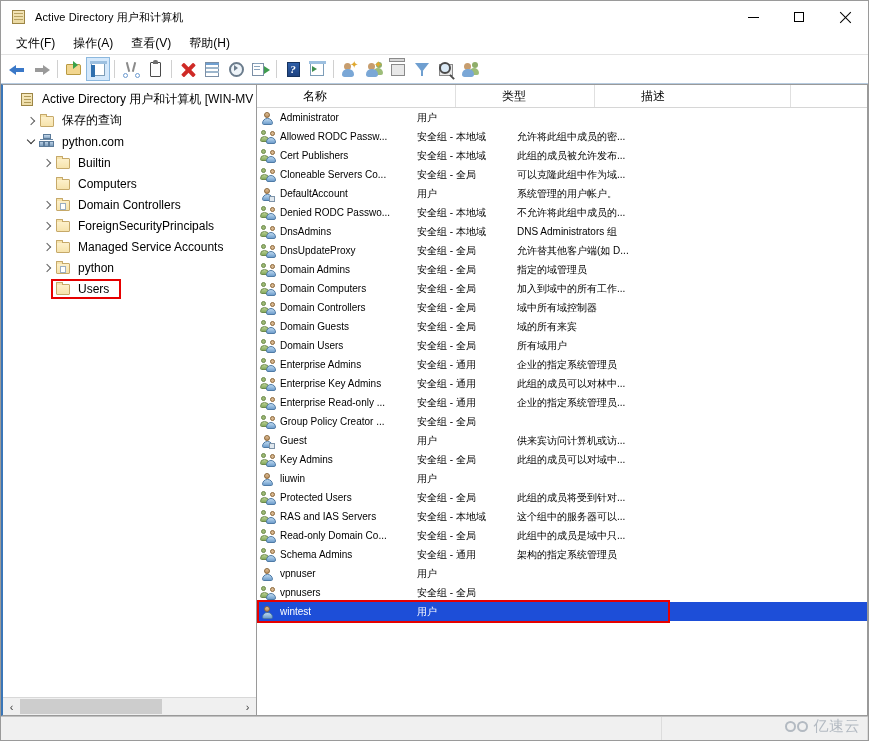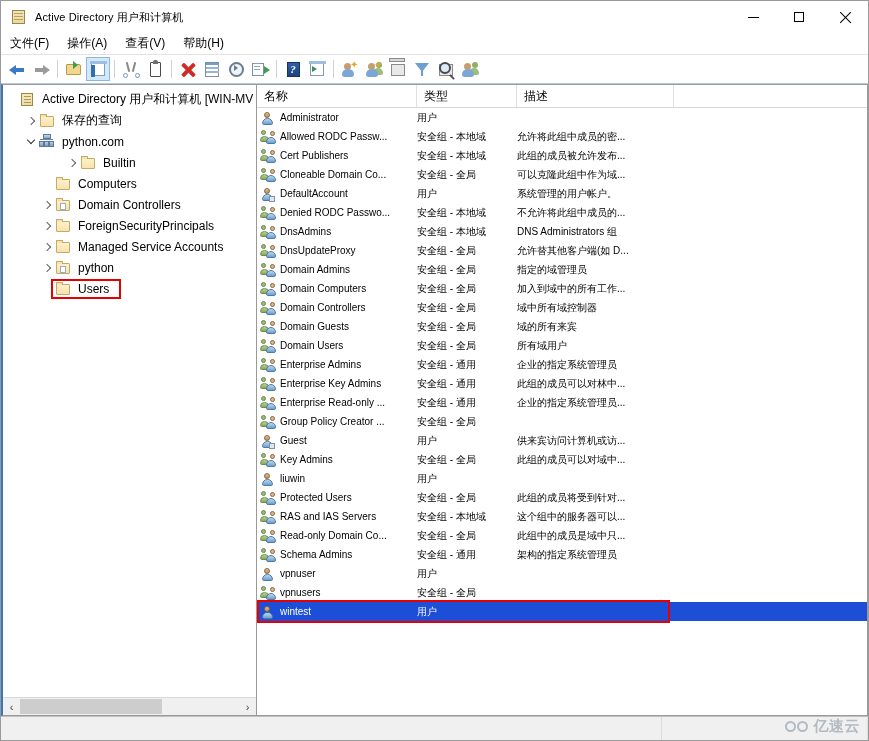--- a/index.html
+++ b/index.html
@@ -47,21 +47,21 @@
     position:relative;width:12px;height:12px;display:block;
   }
   .win-btn .glyph-close:before,.win-btn .glyph-close:after{
     content:"";position:absolute;left:-1px;top:6px;width:15px;height:1px;background:#000;
   }
   .win-btn .glyph-close:before{transform:rotate(45deg);}
   .win-btn .glyph-close:after{transform:rotate(-45deg);}
   
   .menubar{
     height:21px;flex:0 0 21px;background:#ffffff;
-    display:flex;align-items:center;padding-left:0;
+    display:flex;align-items:center;padding-left:6px;
     border-bottom:1px solid #e3e3e3;
   }
   .menu-item{
     padding:2px 9px;font-size:12px;color:#000;white-space:nowrap;
   }
   
   .toolbar{
     height:28px;flex:0 0 28px;background:#ffffff;
     display:flex;align-items:center;padding-left:4px;
     border-bottom:1px solid #b6cbe0;
@@ -198,20 +198,21 @@
   }
   .lheader{
     height:22px;flex:0 0 22px;background:#ffffff;display:flex;
     border-bottom:1px solid #d6d6d6;position:relative;
   }
   .lh-cell{
     font-size:12px;color:#000;display:flex;align-items:center;
     padding-left:7px;box-sizing:border-box;
     border-right:1px solid #e0e0e0;
     position:relative;
+    margin-left:39px;
   }
   .lh-c0{width:160px;flex:0 0 160px;}
   .lh-c1{width:100px;flex:0 0 100px;}
   .lh-c2{width:157px;flex:0 0 157px;}
   .lh-rest{flex:1 1 auto;}
   .lbody{flex:1 1 auto;overflow:hidden;position:relative;background:#fff;}
   .lrow{
     height:19px;display:flex;align-items:center;font-size:10px;color:#000;
     white-space:nowrap;
   }
@@ -229,21 +230,21 @@
   .ico-group .body2{position:absolute;left:0px;bottom:3px;width:9px;height:6px;border-radius:5px 5px 2px 2px;background:linear-gradient(180deg,#b9d193,#86a95e);border:1px solid #6d8a4c;box-sizing:border-box;}
   .ico-group .head3{position:absolute;right:1px;top:2px;width:5px;height:5px;border-radius:50%;background:#d7b68f;border:1px solid #8a6638;box-sizing:border-box;}
   .ico-group .body3{position:absolute;right:0px;bottom:1px;width:10px;height:7px;border-radius:5px 5px 2px 2px;background:linear-gradient(180deg,#bcd8ef,#6f9ecd);border:1px solid #4f7ba6;box-sizing:border-box;}
   .selrow-box{
     position:absolute;left:0px;border:2px solid #e60000;box-sizing:border-box;pointer-events:none;
   }
   
   .statusbar{
     height:23px;flex:0 0 23px;background:#f0f0f0;
     border-top:1px solid #c0c0c0;
-    display:flex;align-items:center;position:relative;font-weight:bold;
+    display:flex;align-items:center;position:relative;
   }
   .sb-seg{height:23px;border-right:1px solid #dcdcdc;}
   .sb-s1{width:660px;}
   .sb-s2{flex:1 1 auto;}
   .watermark{
     position:absolute;right:8px;bottom:4px;display:flex;align-items:center;
     color:#a9b1ba;font-size:15px;opacity:.85;
   }
   .wm-logo{
     width:26px;height:15px;margin-right:3px;position:relative;flex:0 0 26px;
@@ -437,21 +438,21 @@
             </span>
             <span class="ico-domain">
               <span class="top"></span>
               <span class="bar"></span>
               <span class="c c1"></span>
               <span class="c c2"></span>
               <span class="c c3"></span>
             </span>
             <span class="tnode-label">python.com</span>
           </div>
-          <div class="tnode" style="padding-left: 36px; margin-left: 25px;">
+          <div class="tnode" style="padding-left: 36px;">
             <span class="twist">
               <span class="chev-r"></span>
             </span>
             <span class="ico-folder">
               <i></i>
             </span>
             <span class="tnode-label">Builtin</span>
           </div>
           <div class="tnode" style="padding-left: 36px;">
             <span class="twist"></span>
@@ -559,21 +560,21 @@
             <div class="cell-desc">此组的成员被允许发布...</div>
           </div>
           <div class="lrow">
             <div class="cell-name">
               <span class="ico-group">
                 <span class="head2"></span>
                 <span class="body2"></span>
                 <span class="head3"></span>
                 <span class="body3"></span>
               </span>
-              <span>Cloneable Domain Co...</span>
+              <span>Cloneable Servers Co...</span>
             </div>
             <div class="cell-type">安全组 - 全局</div>
             <div class="cell-desc">可以克隆此组中作为域...</div>
           </div>
           <div class="lrow">
             <div class="cell-name">
               <span class="ico-user small-badge">
                 <span class="head"></span>
                 <span class="body"></span>
               </span>

